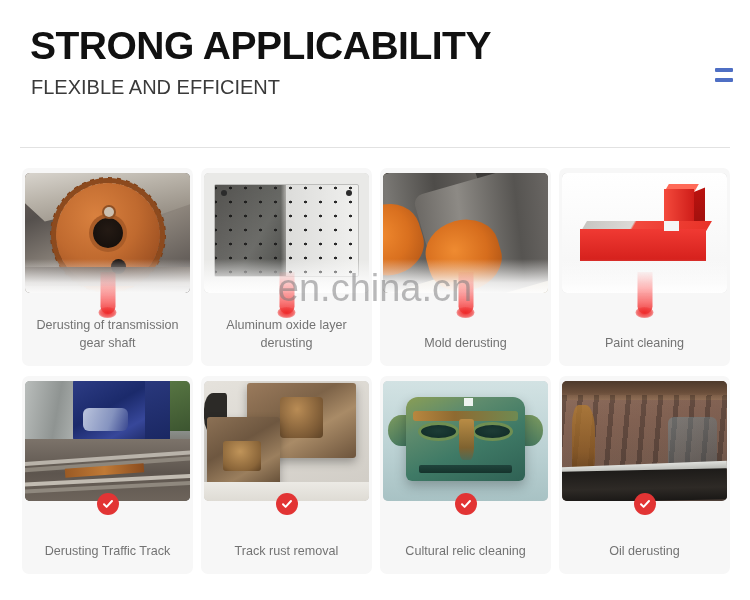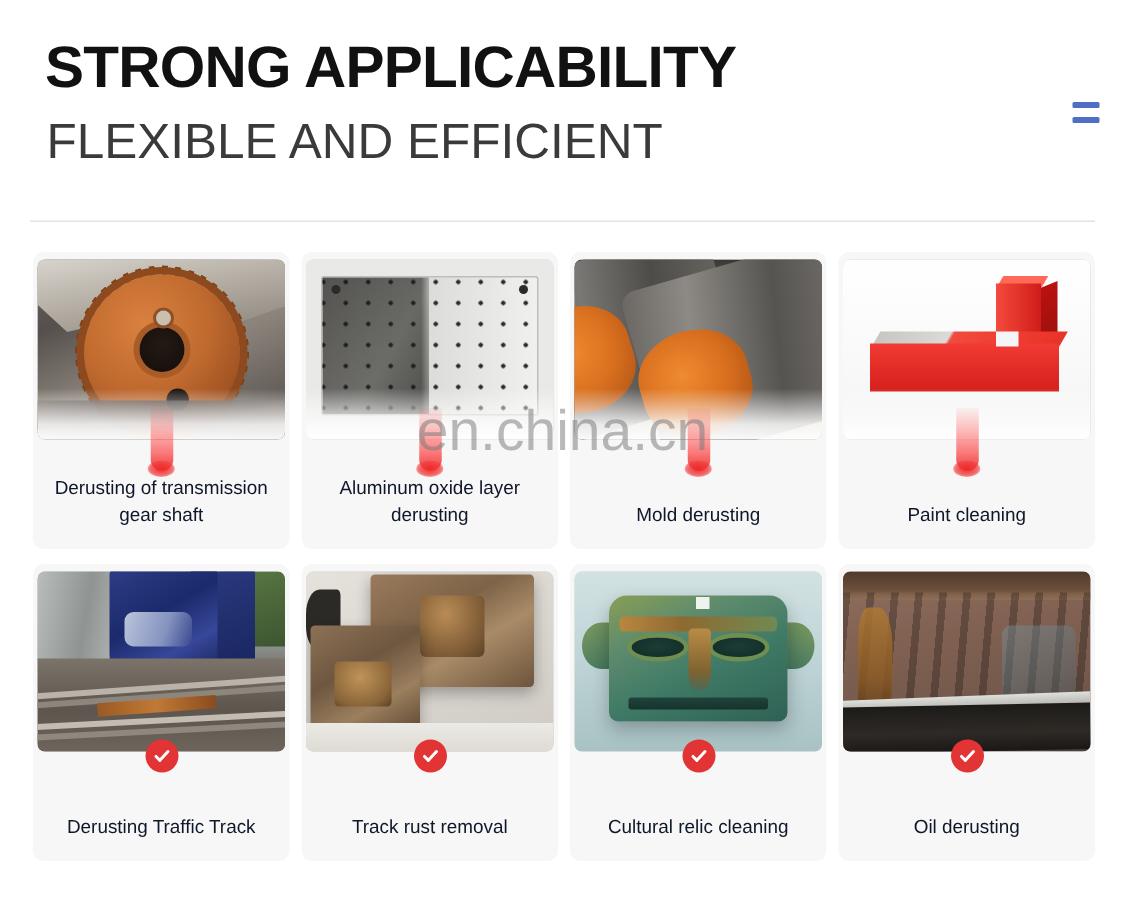--- a/index.html
+++ b/index.html
@@ -35,21 +35,21 @@
     font-weight: bold;
     letter-spacing: -0.5px;
     color: #111111;
     line-height: 1;
     white-space: nowrap;
   }
 
   .title-sub {
     position: absolute;
     left: 31px; top: 77px;
-    font-size: 33px;
+    font-size: 20px;
     font-weight: normal;
     color: #3a3a3a;
     line-height: 1;
     white-space: nowrap;
   }
 
   .desc {
     position: absolute;
     left: 31px; top: 107px;
     width: 430px;
@@ -122,21 +122,21 @@
     background: #cfcfcf;
   }
 
   .card-caption {
     position: absolute;
     left: 0;
     bottom: 14px;
     width: 100%;
     text-align: center;
     font-size: 12.6px;
-    color: #0f172a;
+    color: #737373;
     line-height: 1.45;
     padding: 0 6px;
   }
 
   
   .beam {
     position: absolute;
     left: 50%;
     top: 104px;
     transform: translateX(-50%);

